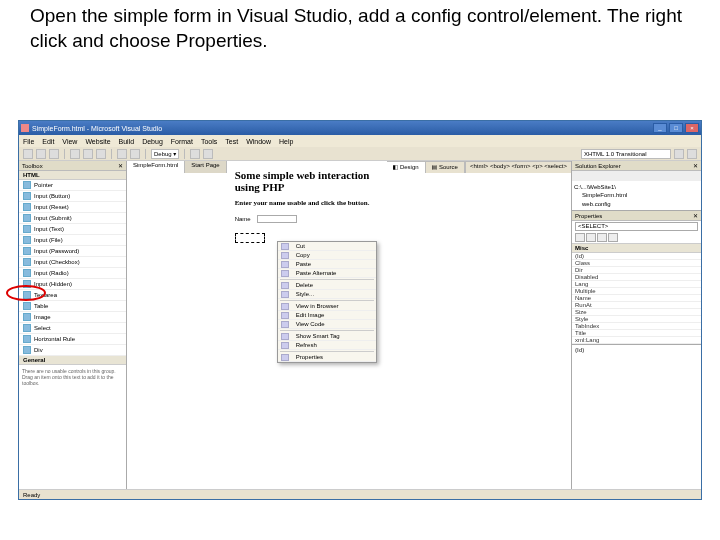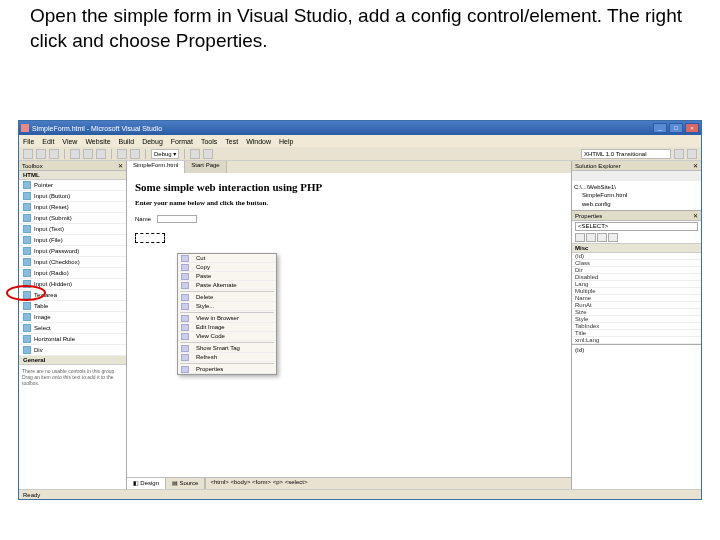--- a/index.html
+++ b/index.html
@@ -19,21 +19,21 @@
 .toolbar .drop { height: 10px; background: #fff; border: 1px solid #bbb; padding: 0 2px; font-size: 6px; display: flex; align-items: center; }
 .main { display: flex; height: calc(100% - 14px - 12px - 14px - 10px); }
 .statusbar { height: 10px; background: #e8e2d0; border-top: 1px solid #ccc; font-size: 6px; padding: 0 4px; display: flex; align-items: center; }
 .toolbox { width: 108px; background: #fff; border-right: 1px solid #aaa; display: flex; flex-direction: column; }
 .panel-title { height: 10px; background: #e0dcc8; font-size: 6px; padding: 1px 3px; display: flex; align-items: center; justify-content: space-between; border-bottom: 1px solid #bbb; }
 .panel-title .x { font-size: 6px; }
 .tbx-group { background: #e8e4d4; font-size: 6px; font-weight: bold; padding: 1px 4px; border-bottom: 1px solid #ccc; cursor: pointer; }
 .tbx-item { display: flex; align-items: center; padding: 1px 4px; font-size: 6px; border-bottom: 1px solid #eee; cursor: pointer; }
 .tbx-item .ico { width: 8px; height: 8px; background: #8bd; margin-right: 3px; border: 1px solid #6ac; }
 .tbx-msg { padding: 3px; font-size: 5px; color: #666; line-height: 1.2; }
-.center { flex: 1; display: flex; flex-direction: column; background: #fff; }
+.center { flex: 1; display: flex; flex-direction: row; background: #fff; }
 .tabs { height: 12px; background: #e8e2d0; display: flex; font-size: 6px; }
 .tab { padding: 1px 6px; border-right: 1px solid #bbb; background: #fff; cursor: pointer; }
 .tab.inactive { background: #ddd8c8; }
 .design { flex: 1; padding: 8px; position: relative; background: #fff; overflow: hidden; }
 .design h2 { font-size: 11px; font-weight: bold; font-family: "Times New Roman", serif; margin-bottom: 6px; }
 .design .sub { font-size: 7px; font-weight: bold; margin-bottom: 8px; font-family: "Times New Roman", serif; }
 .design .namelbl { font-size: 6px; display: inline-block; margin-right: 4px; }
 .design .inp { display: inline-block; width: 40px; height: 8px; border: 1px solid #aaa; background: #fff; vertical-align: middle; }
 .select-ctrl { width: 30px; height: 10px; border: 1px dashed #000; background: #fff; margin-top: 10px; position: relative; }
 .context-menu { position: absolute; top: 80px; left: 50px; width: 100px; background: #f8f6ee; border: 1px solid #999; box-shadow: 2px 2px 4px rgba(0,0,0,0.3); }
@@ -185,21 +185,21 @@
       <div class="tbx-msg">There are no usable controls in this group. Drag an item onto this text to add it to the toolbox.</div>
     </div>
 
     <div class="center">
       <div class="tabs">
         <div class="tab">SimpleForm.html</div>
         <div class="tab inactive">Start Page</div>
       </div>
       <div class="design">
         <h2>Some simple web interaction using PHP</h2>
-        <div class="sub">Enter your name below and click the button.</div>
+        <div class="sub">Enter your name usable and click the button.</div>
         <span class="namelbl">Name</span>
         <span class="inp"></span>
         <div class="select-ctrl"></div>
 
         <div class="context-menu" id="ctxmenu">
             <div class="cm-item"><div class="ci"></div>Cut</div>
             <div class="cm-item"><div class="ci"></div>Copy</div>
             <div class="cm-item"><div class="ci"></div>Paste</div>
             <div class="cm-item"><div class="ci"></div>Paste Alternate</div>
             <div class="cm-sep"></div>

